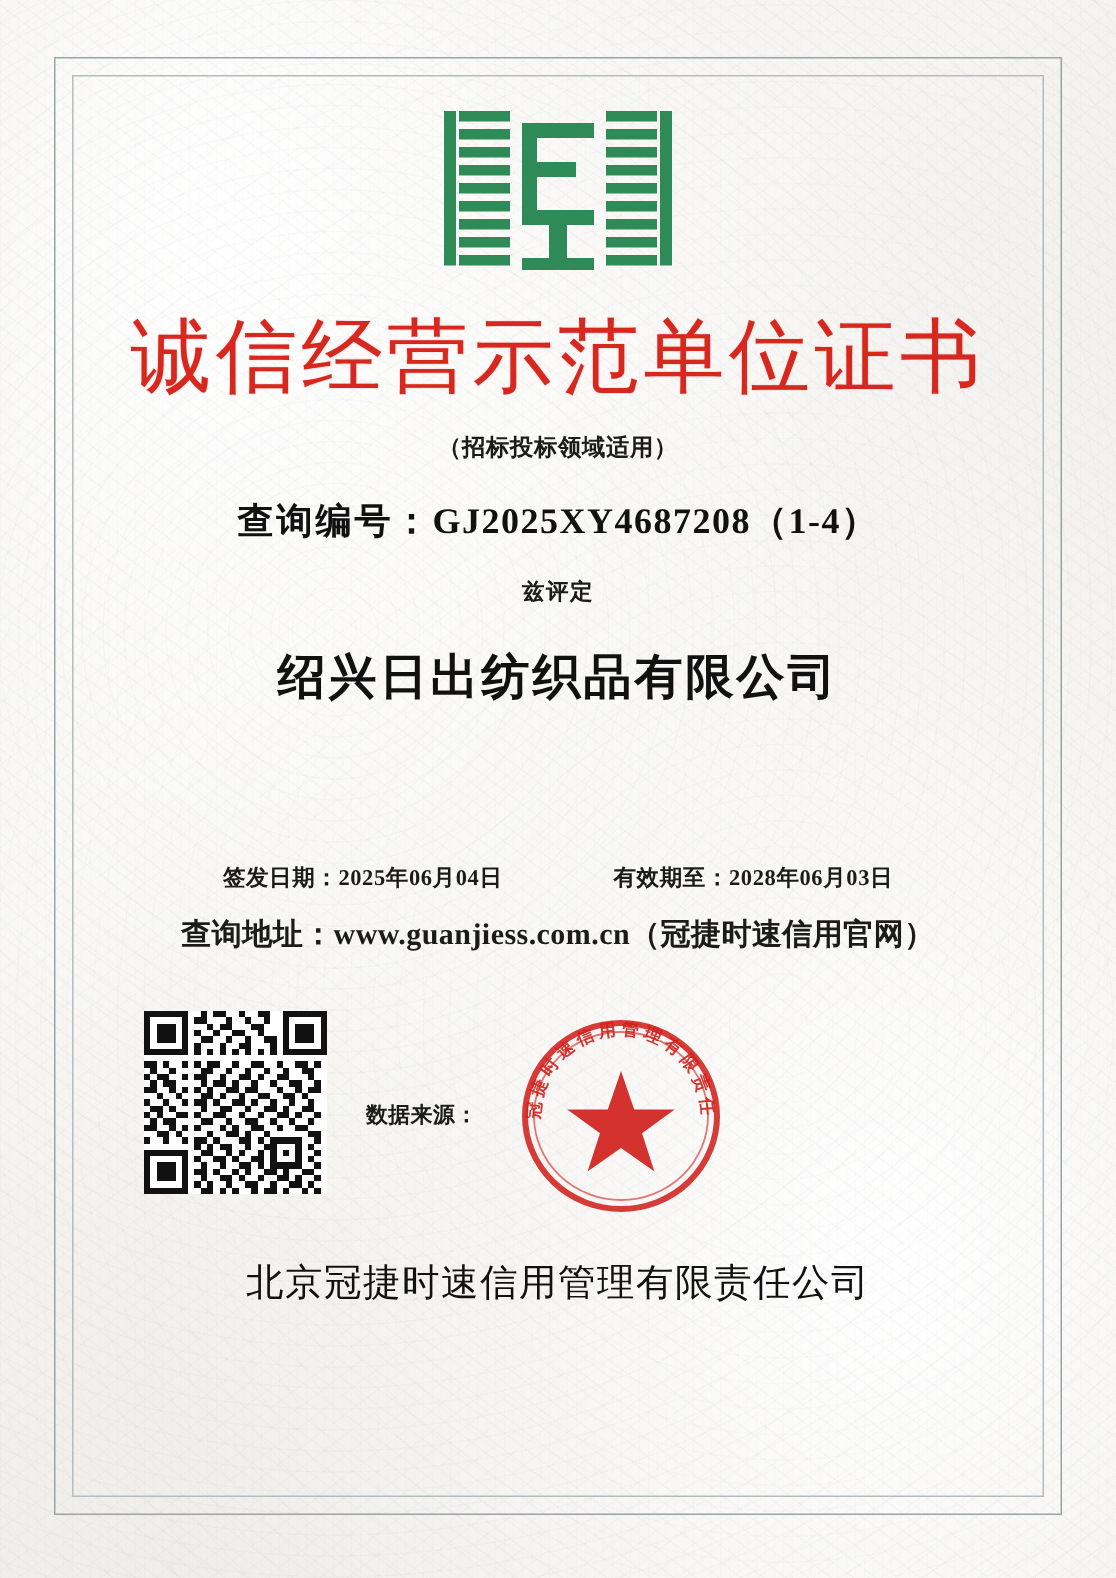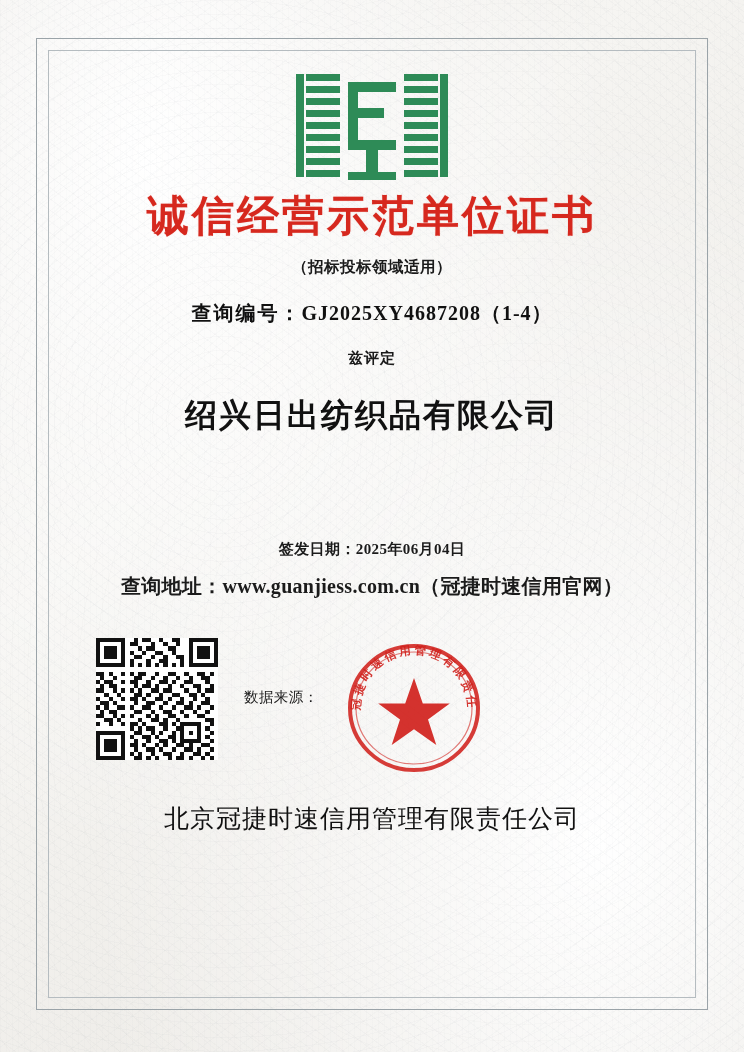--- a/index.html
+++ b/index.html
@@ -71,22 +71,23 @@
     align-items: center;
   }
 
   .logo {
     margin-top: 68px;
     width: 160px;
     height: 120px;
   }
 
   .main-title {
-    font-size: 42px;
-    font-weight: bold;
+    margin-top: 14px;
+    font-size: 54px;
+    font-weight: normal;
     color: #d6281e;
     letter-spacing: 3px;
     font-family: "Liberation Serif", serif;
     text-shadow: 0 0 1px rgba(214,40,30,0.4);
   }
 
   .record-line {
     margin-top: 16px;
     font-size: 17px;
     color: #1b1b1b;
@@ -97,21 +98,21 @@
   .scope-line {
     margin-top: 13px;
     font-size: 15.5px;
     color: #1b1b1b;
     letter-spacing: 0.5px;
     font-weight: 600;
   }
 
   .query-no {
     margin-top: 22px;
-    font-size: 20px;
+    font-size: 24px;
     color: #111;
     font-weight: bold;
     letter-spacing: 1px;
   }
   .query-no .label { letter-spacing: 2px; }
 
   .hereby {
     margin-top: 22px;
     font-size: 15px;
     color: #1b1b1b;
@@ -167,24 +168,24 @@
     width: 122px;
     height: 122px;
     background: #fff;
     padding: 0;
   }
   .qr svg { display: block; }
 
   .source-label {
     position: absolute;
     left: 152px;
-    top: 50px;
+    top: 60px;
     font-size: 14.5px;
     color: #1b1b1b;
-    font-weight: 400;
+    font-weight: 700;
     letter-spacing: 0.4px;
   }
 
   .seal {
     position: absolute;
     left: 248px;
     top: -4px;
     width: 148px;
     height: 148px;
   }
@@ -258,20 +259,23 @@
     </div>
 
     <div class="hereby">兹评定</div>
 
     <div class="company">绍兴日出纺织品有限公司</div>
 
 
     <div class="dates">
       <div>
         <span>签发日期：</span><span>2025年06月04日</span>
+      </div>
+      <div>
+        <span>有效期至：</span><span>2028年06月03日</span>
       </div>
     </div>
 
     <div class="website">
       <span>查询地址：</span><span>www.guanjiess.com.cn（冠捷时速信用官网）</span>
     </div>
 
     <div class="lower">
 
       <div class="qr">

